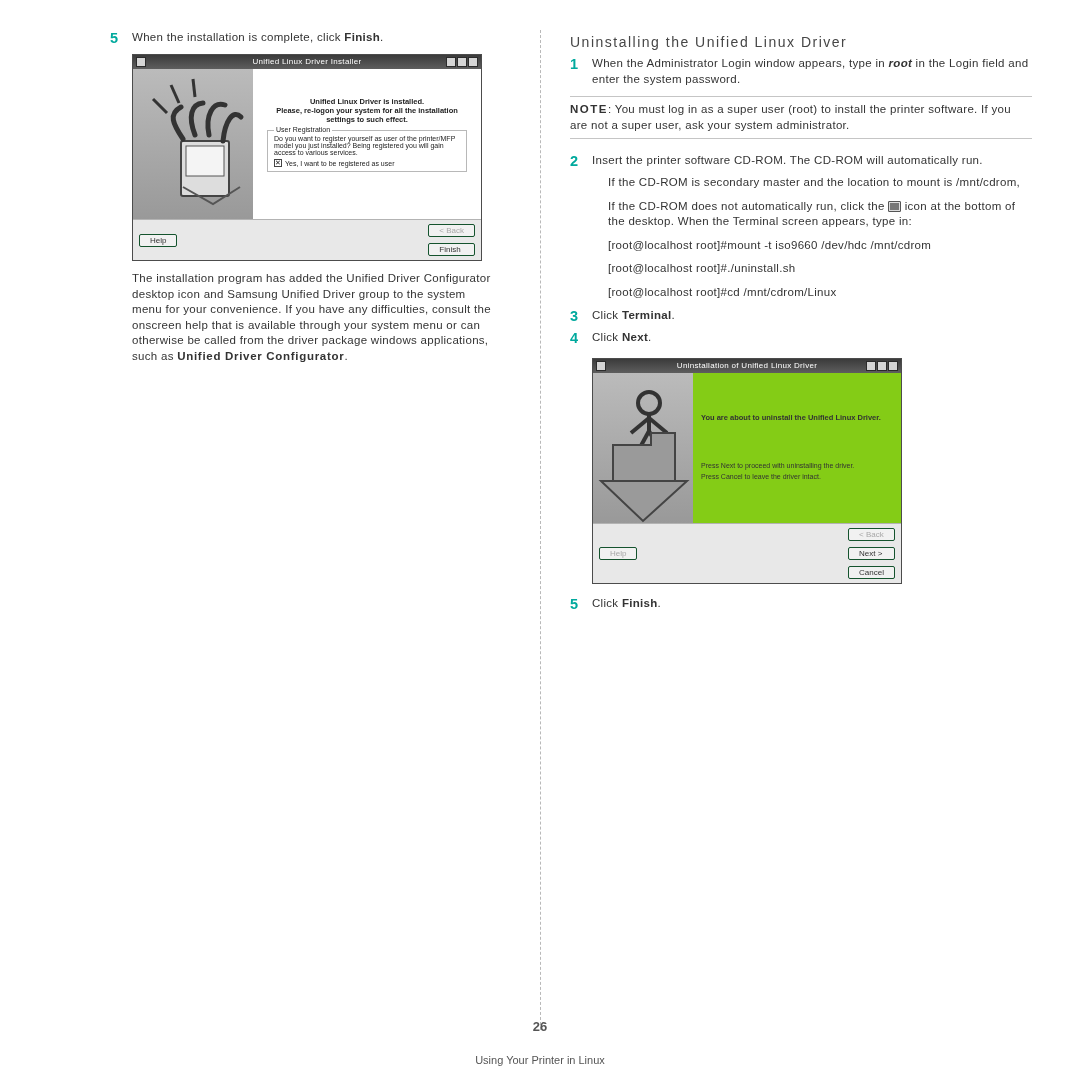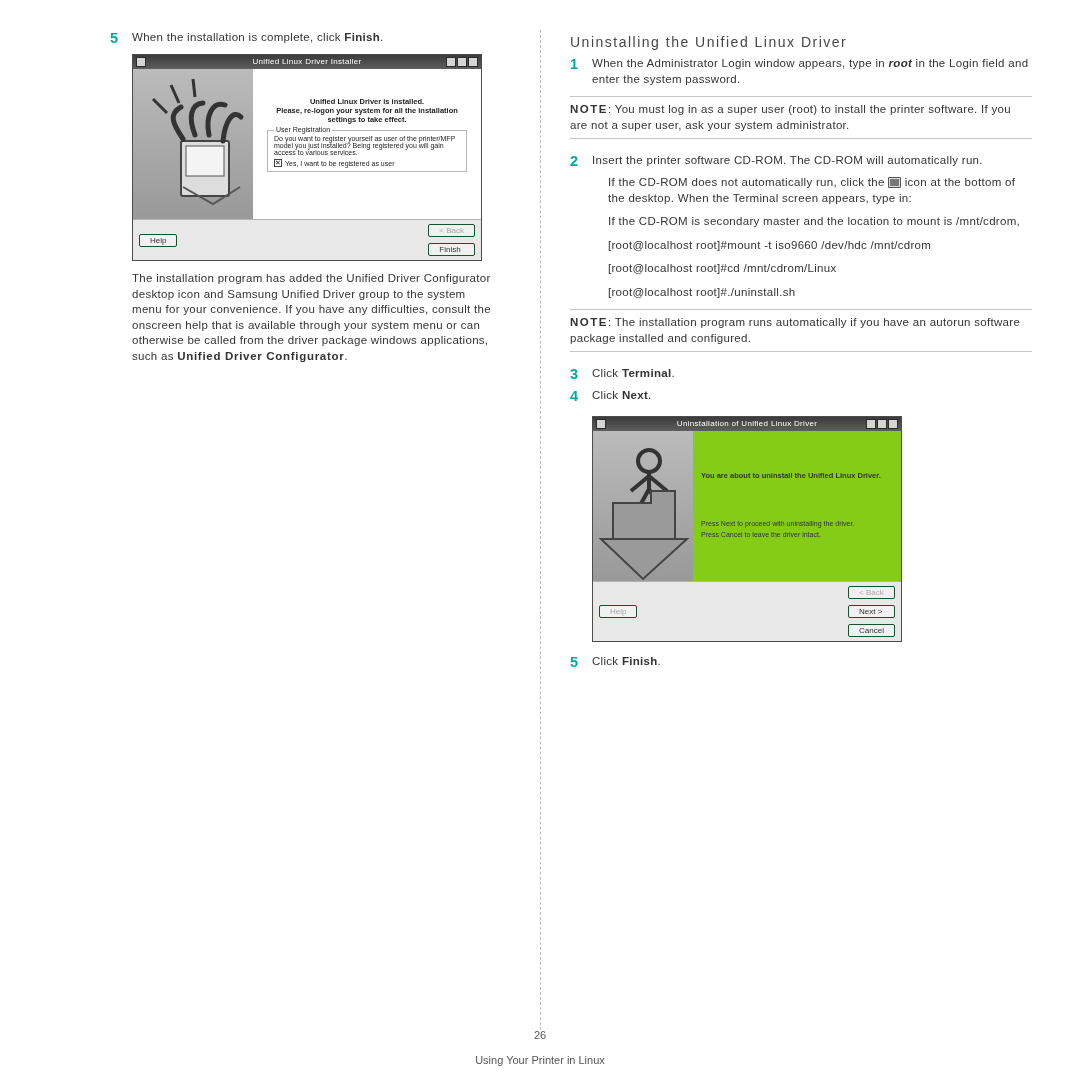--- a/index.html
+++ b/index.html
@@ -194,21 +194,21 @@
   }
 
   .footer {
     position: absolute;
     bottom: 14px;
     left: 0; right: 0;
     text-align: center;
     font-size: 11px;
     color: #555;
   }
-  .footer .pg { margin-bottom: 13px; font-size: 11px; }
+  .footer .pg { margin-bottom: 20px; font-size: 13px; font-weight: bold; }
 </style>
 </head>
 <body>
 
 <div class="page">
   <div class="divider"></div>
 
   <div class="col-left">
     <div class="step">
       <div class="num">5</div>
@@ -239,21 +239,21 @@
               <path d="M76 66 C 72 46, 80 32, 92 36"></path>
               <path d="M90 72 C 92 52, 100 40, 108 48"></path>
             </g>
             <line x1="20" y1="30" x2="34" y2="44" stroke="#333" stroke-width="3"></line>
             <line x1="38" y1="16" x2="46" y2="34" stroke="#333" stroke-width="3"></line>
             <line x1="60" y1="10" x2="62" y2="28" stroke="#333" stroke-width="3"></line>
           </svg>
         </div>
         <div class="dlg-content">
           <div class="t1">Unified Linux Driver is installed.</div>
-          <div class="t2">Please, re-logon your system for all the installation settings to take effect.</div>
+          <div class="t2">Please, re-logon your system for all the installation settings to such effect.</div>
           <div class="userreg">
             <span class="leg">User Registration</span>
             <div>Do you want to register yourself as user of the printer/MFP model you just installed? Being registered you will gain access to various services.</div>
             <div class="chk">
               <span class="box">✕</span>
               <span>Yes, I want to be registered as user</span>
             </div>
           </div>
         </div>
       </div>
@@ -283,31 +283,28 @@
 
     <div class="note-block">
       <span class="note-label">NOTE</span><span>: You must log in as a super user (root) to install the printer software. If you are not a super user, ask your system administrator.</span>
     </div>
 
     <div class="step">
       <div class="num">2</div>
       <div class="body">Insert the printer software CD-ROM. The CD-ROM will automatically run.</div>
     </div>
 
+    <div class="sub-indent2">If the CD-ROM is secondary master and the location to mount is /mnt/cdrom,</div>
     <div class="sub-indent2">
       <span>If the CD-ROM does not automatically run, click the </span><span class="term-icon"></span><span> icon at the bottom of the desktop. When the Terminal screen appears, type in:</span>
     </div>
-    <div class="sub-indent2">If the CD-ROM is secondary master and the location to mount is /mnt/cdrom,</div>
     <div class="sub-indent2">[root@localhost root]#mount -t iso9660 /dev/hdc /mnt/cdrom</div>
+    <div class="sub-indent2">[root@localhost root]#./uninstall.sh</div>
     <div class="sub-indent2">[root@localhost root]#cd /mnt/cdrom/Linux</div>
-    <div class="sub-indent2">[root@localhost root]#./uninstall.sh</div>
-
-    <div class="note-block">
-      <span class="note-label">NOTE</span><span>: The installation program runs automatically if you have an autorun software package installed and configured.</span>
-    </div>
+
 
     <div class="step">
       <div class="num">3</div>
       <div class="body">
         <span>Click </span><span class="body-bold">Terminal</span><span>.</span>
       </div>
     </div>
     <div class="step">
       <div class="num">4</div>
       <div class="body">

